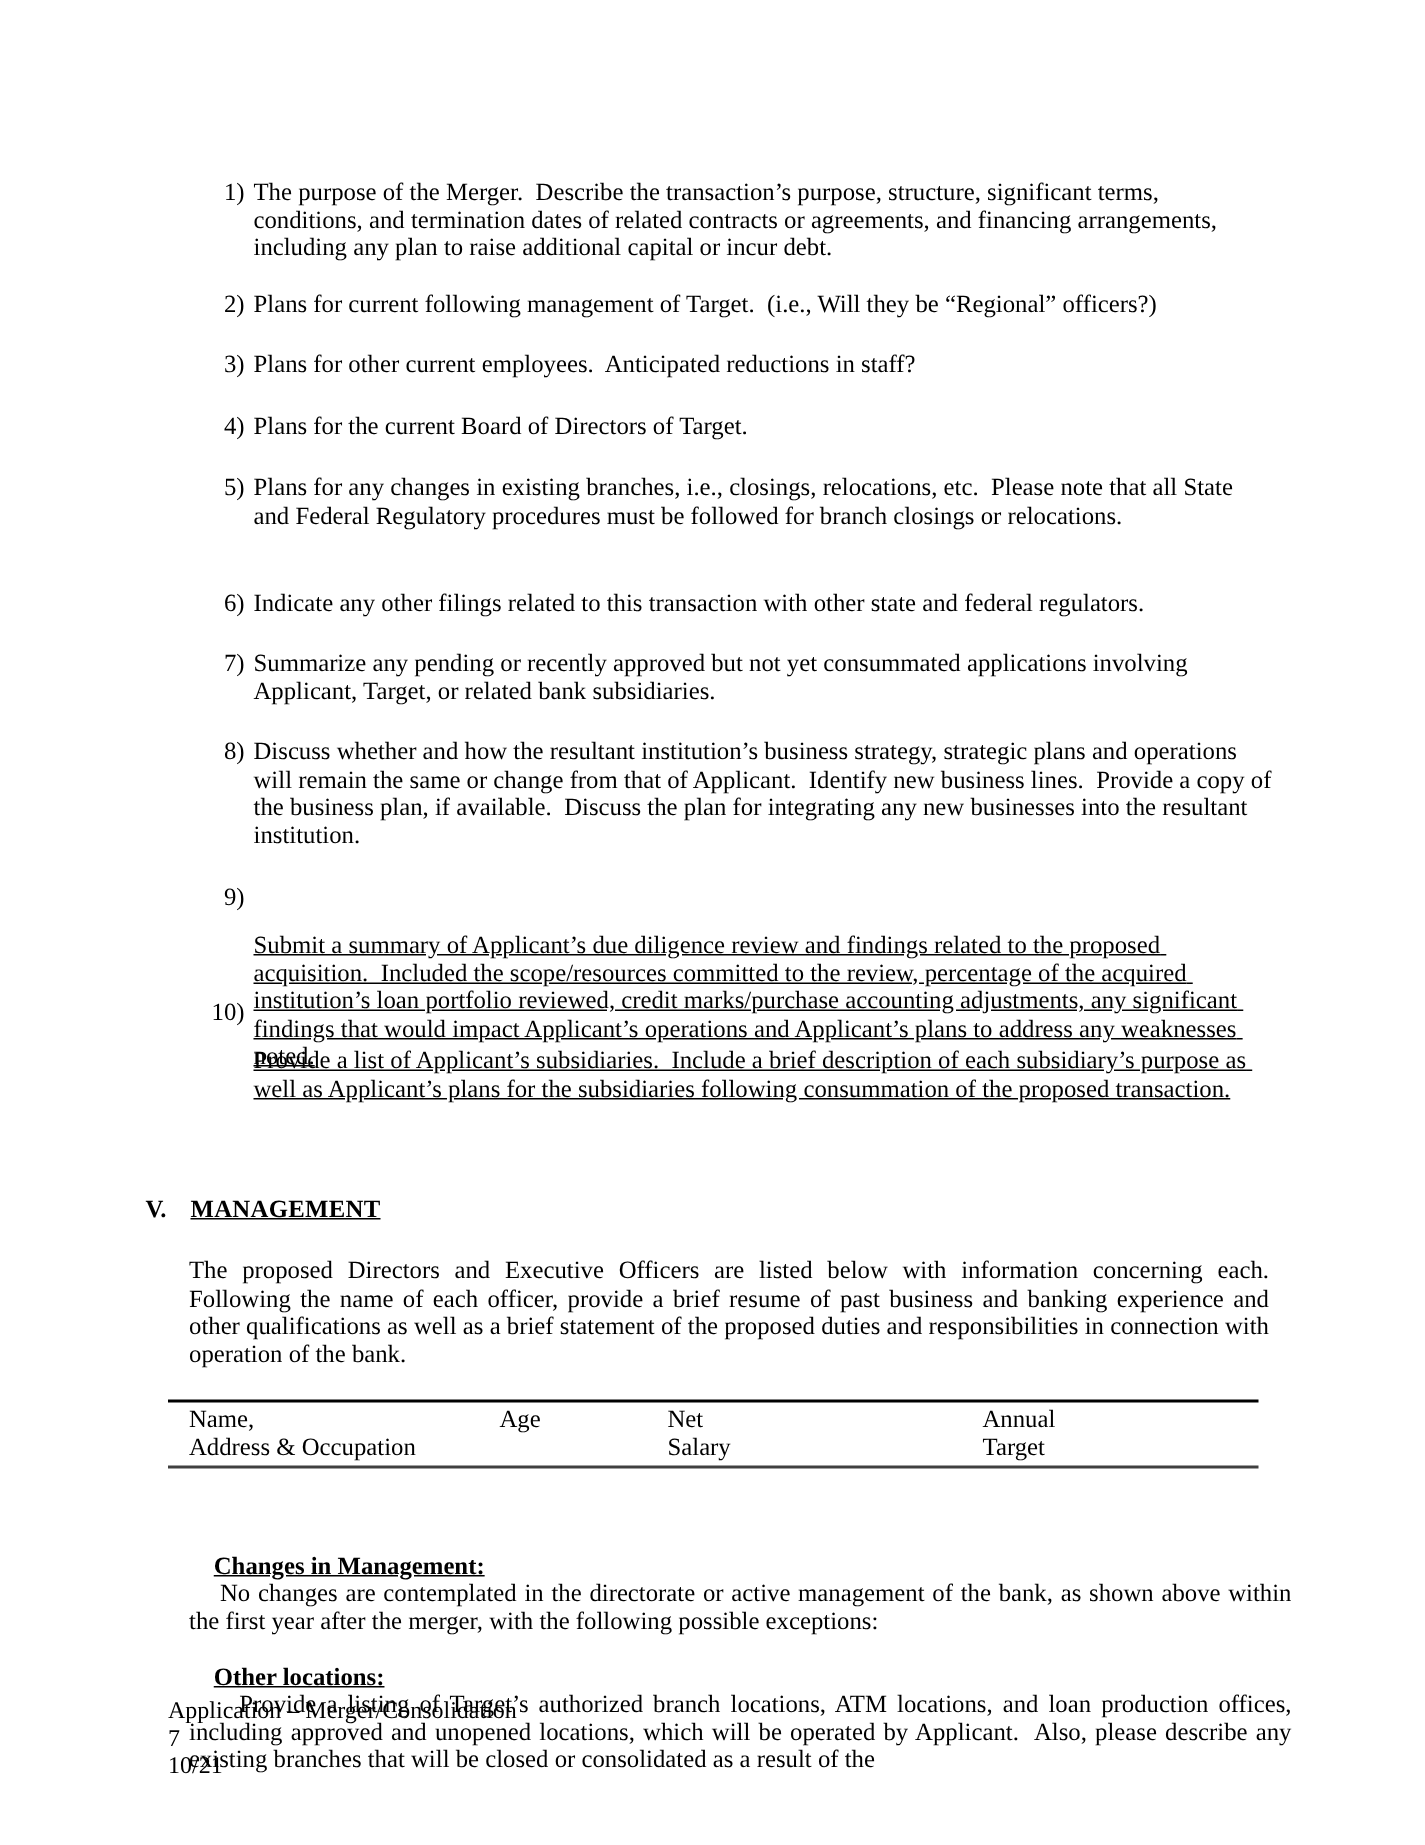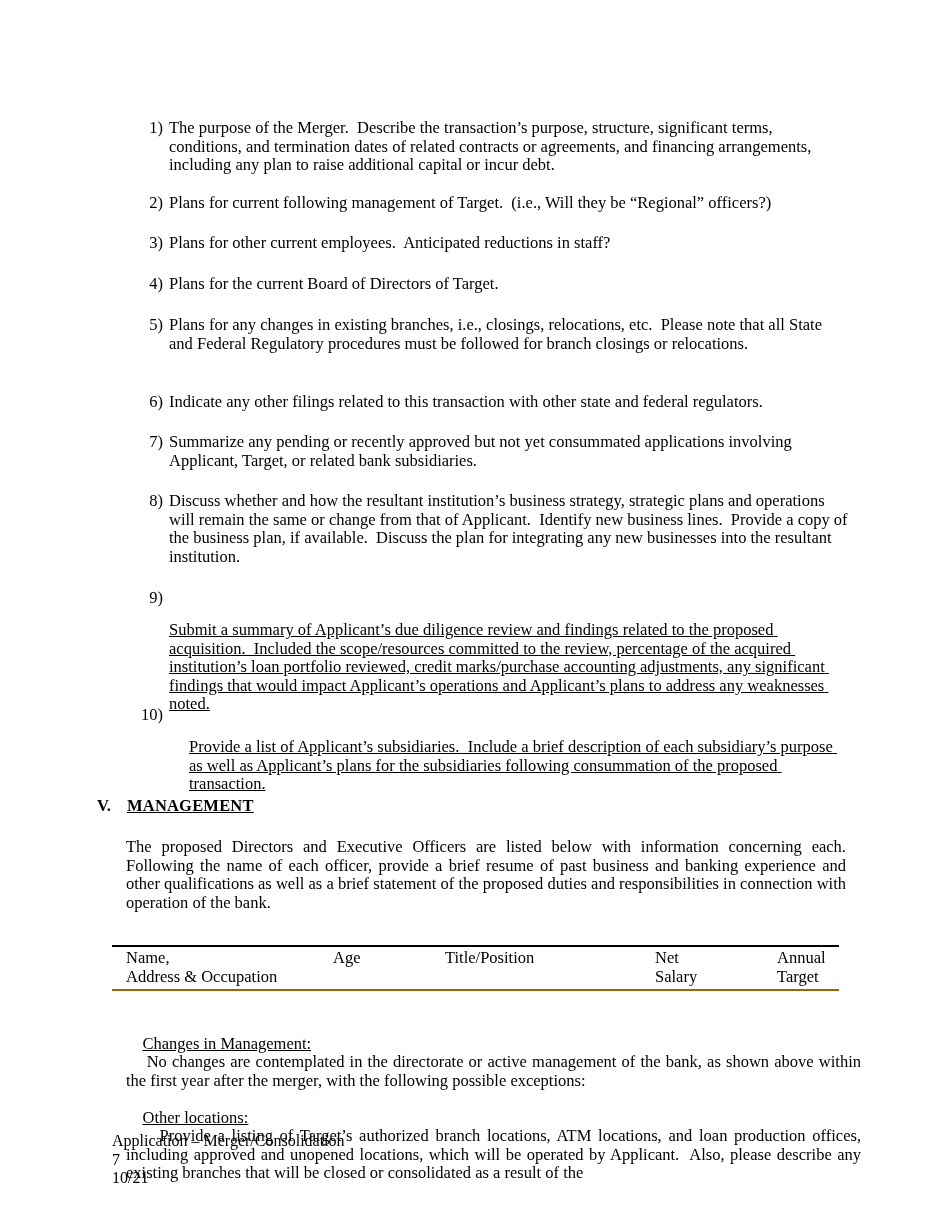--- a/index.html
+++ b/index.html
@@ -31,32 +31,31 @@
   
   .sec-head{display:flex;font-weight:bold;}
   .sec-head .roman{width:30px;}
   .sec-head .title{text-decoration:underline;letter-spacing:0.2px;text-align:right;}
   
   .para{
     text-align:justify;
     white-space:pre-wrap;
   }
   .para .label{
-    font-weight:normal;
+    font-weight:bold;
     text-decoration:underline;
   }
   
   .mgmt-table{
     width:727px;
     border-top:2px solid #000;
-    border-bottom:2px solid #a16207;
+    border-bottom:2px solid #404040;
     display:grid;
     grid-template-columns:221px 112px 210px 122px 1fr;
     padding:2px 0 3px 0;
-    margin-top:12px;
   }
   .mgmt-table .cell{white-space:nowrap;}
   .mgmt-table .cell.first{padding-left:14px;}
   
   .footer{
     left:112px;right:113px;
     display:flex;align-items:flex-start;
     font-size:16px;
   }
   .footer .f-left{flex:1;text-align:left;}
@@ -97,43 +96,39 @@
     <span class="txt">Summarize any pending or recently approved but not yet consummated applications involving Applicant, Target, or related bank subsidiaries.</span>
   </div>
   <div class="block item" style="top:492px;left:135px;">
     <span class="num">8)</span>
     <span class="txt">Discuss whether and how the resultant institution’s business strategy, strategic plans and operations will remain the same or change from that of Applicant.  Identify new business lines.  Provide a copy of the business plan, if available.  Discuss the plan for integrating any new businesses into the resultant institution.</span>
   </div>
   <div class="block item u" style="top:589px;left:135px;">
     <span class="num">9)</span>
     <span class="txt">Submit a summary of Applicant’s due diligence review and findings related to the proposed acquisition.  Included the scope/resources committed to the review, percentage of the acquired institution’s loan portfolio reviewed, credit marks/purchase accounting adjustments, any significant findings that would impact Applicant’s operations and Applicant’s plans to address any weaknesses noted.</span>
   </div>
-  <div class="block item u" style="top:706px;left:135px;gap:20px;">
+  <div class="block item u" style="top:666px;left:135px;">
     <span class="num">10)</span>
     <span class="txt">Provide a list of Applicant’s subsidiaries.  Include a brief description of each subsidiary’s purpose as well as Applicant’s plans for the subsidiaries following consummation of the proposed transaction.</span>
   </div>
 
   <div class="block sec-head" style="top:797px;left:97px;">
     <span class="roman">V.</span>
     <span class="title">MANAGEMENT</span>
   </div>
 
   <div class="block para" style="top:838px;left:126px;width:720px;">The proposed Directors and Executive Officers are listed below with information concerning each.  Following the name of each officer, provide a brief resume of past business and banking experience and other qualifications as well as a brief statement of the proposed duties and responsibilities in connection with operation of the bank.</div>
 
   <div class="block mgmt-table" style="top:933px;left:112px;">
     <div class="cell first">
       <div>Name,</div>
       <div>Address &amp; Occupation</div>
     </div>
     <div class="cell">
       <div>Age</div>
-      <div></div>
-    </div>
-    <div class="cell">
-      <div>Title/Position</div>
       <div></div>
     </div>
     <div class="cell">
       <div>Net</div>
       <div>Salary</div>
     </div>
     <div class="cell">
       <div>Annual</div>
       <div>Target</div>
     </div>

